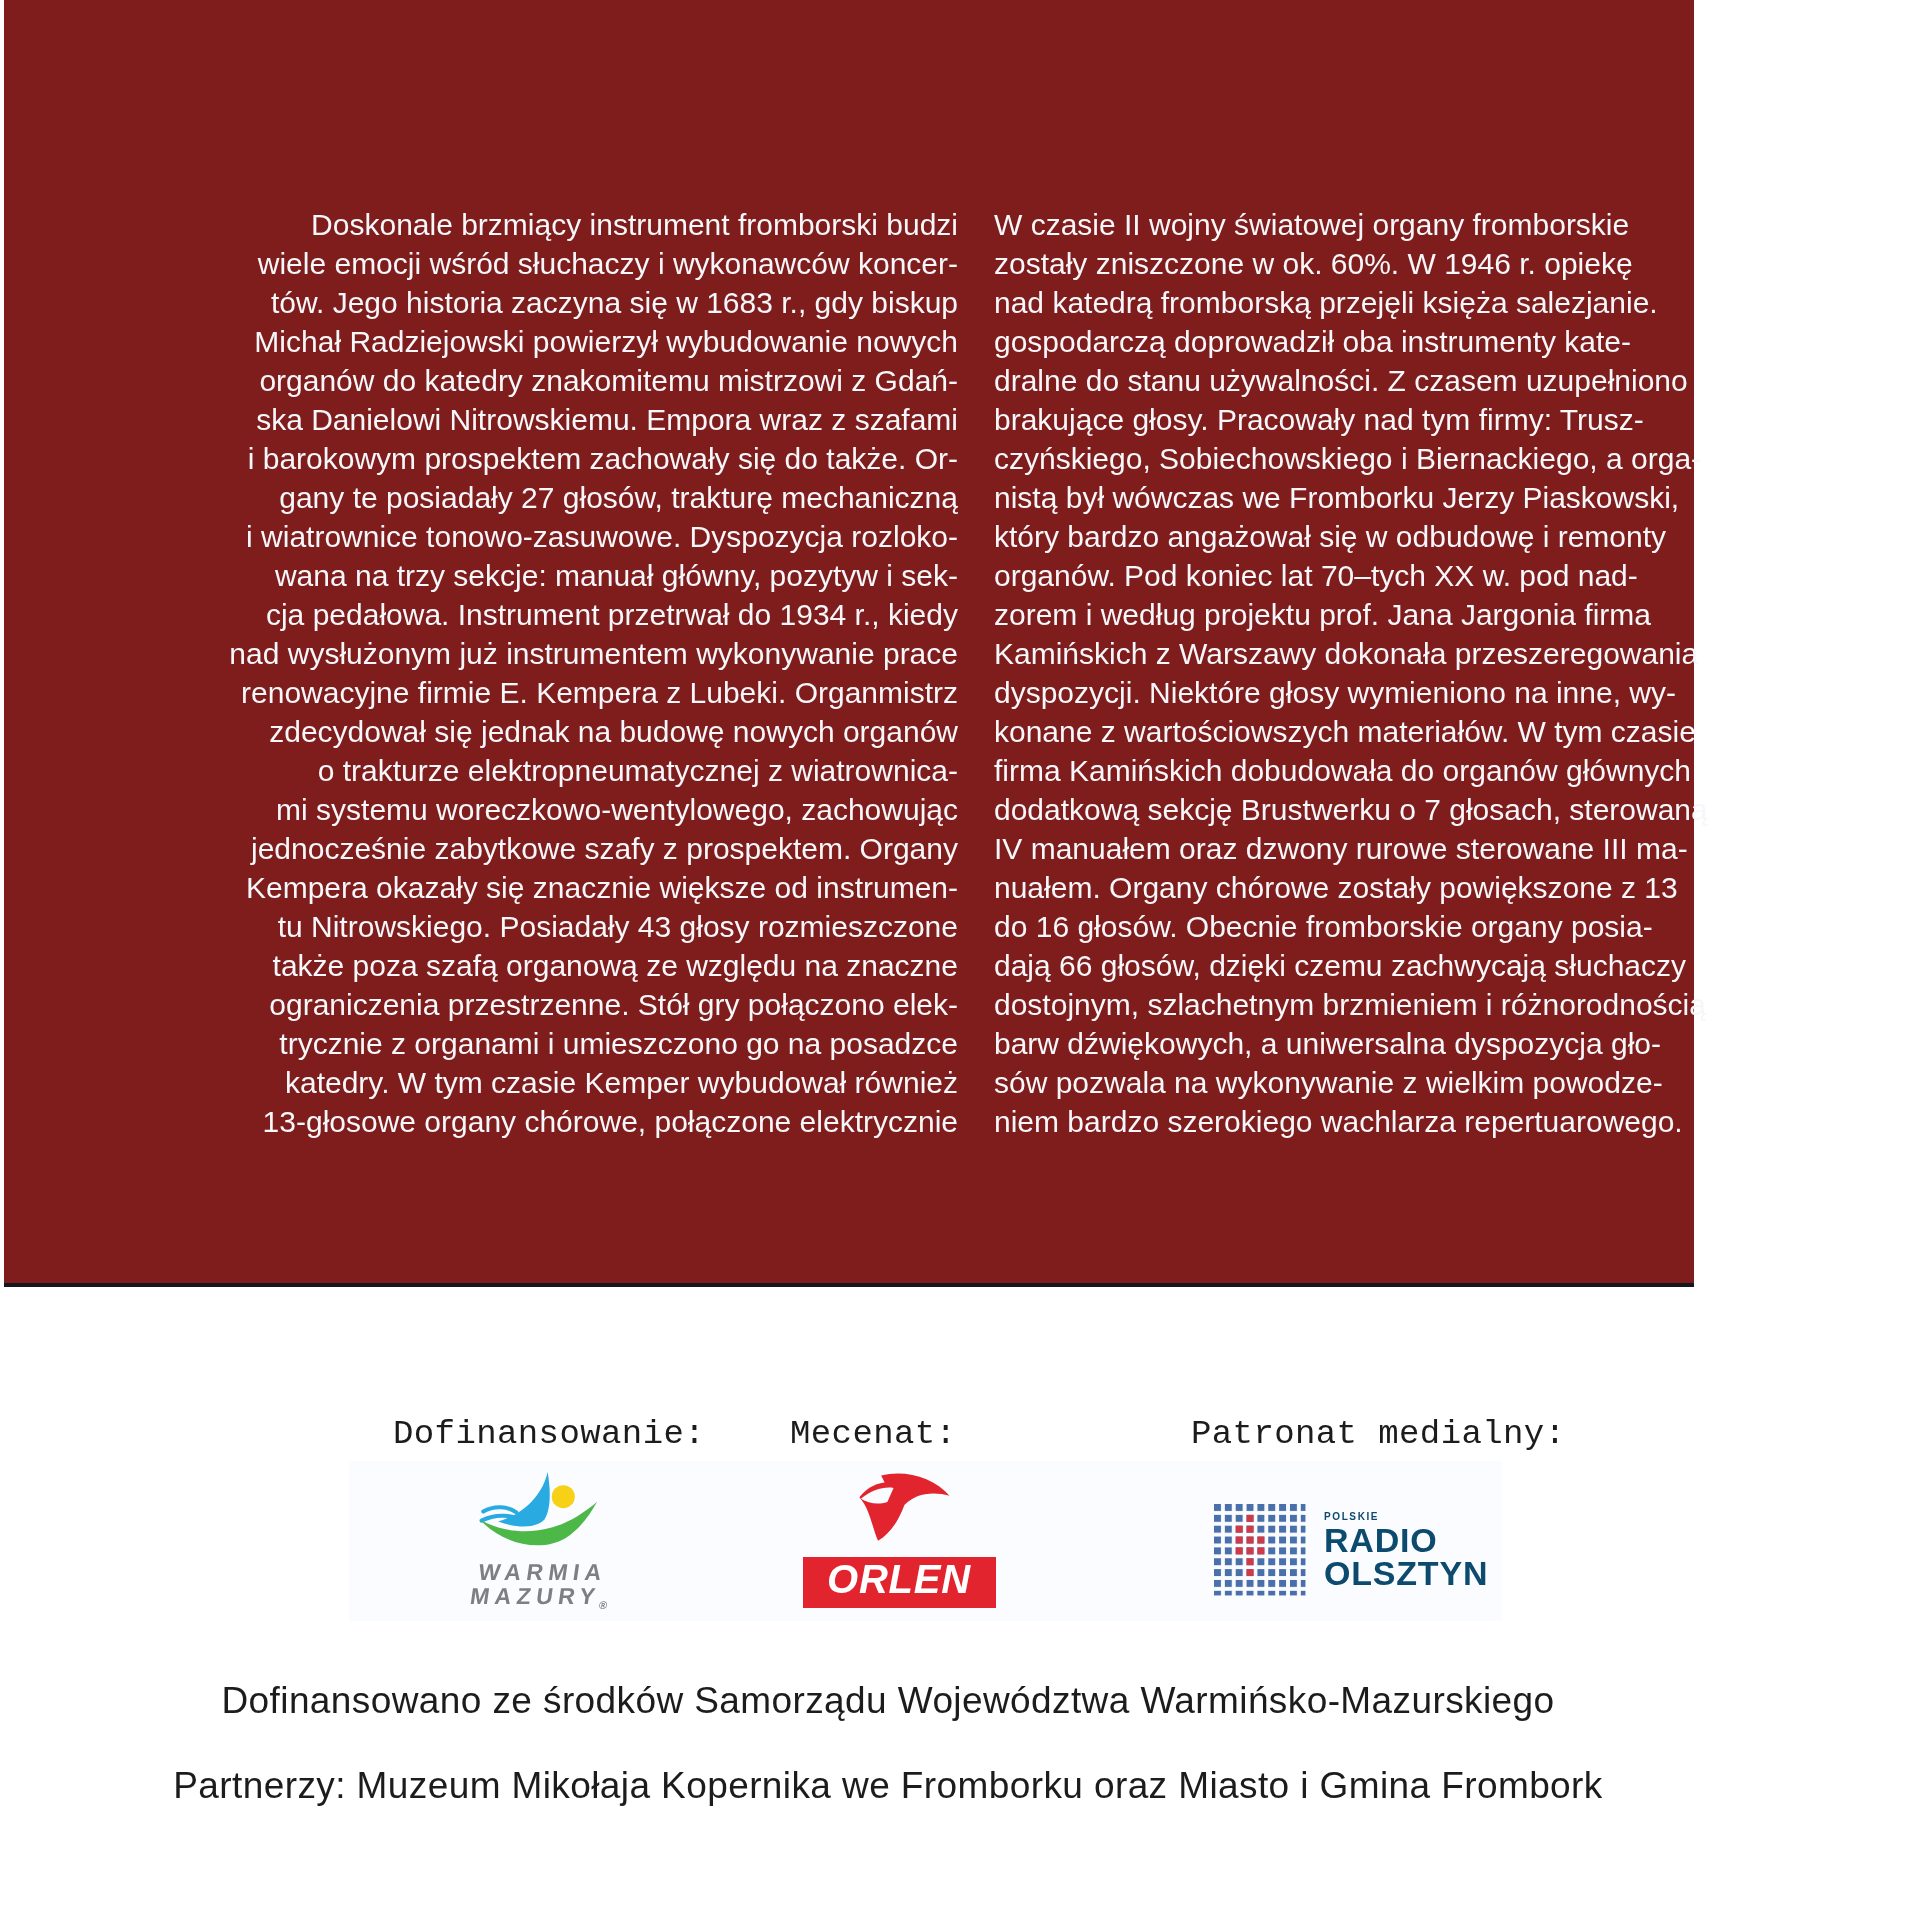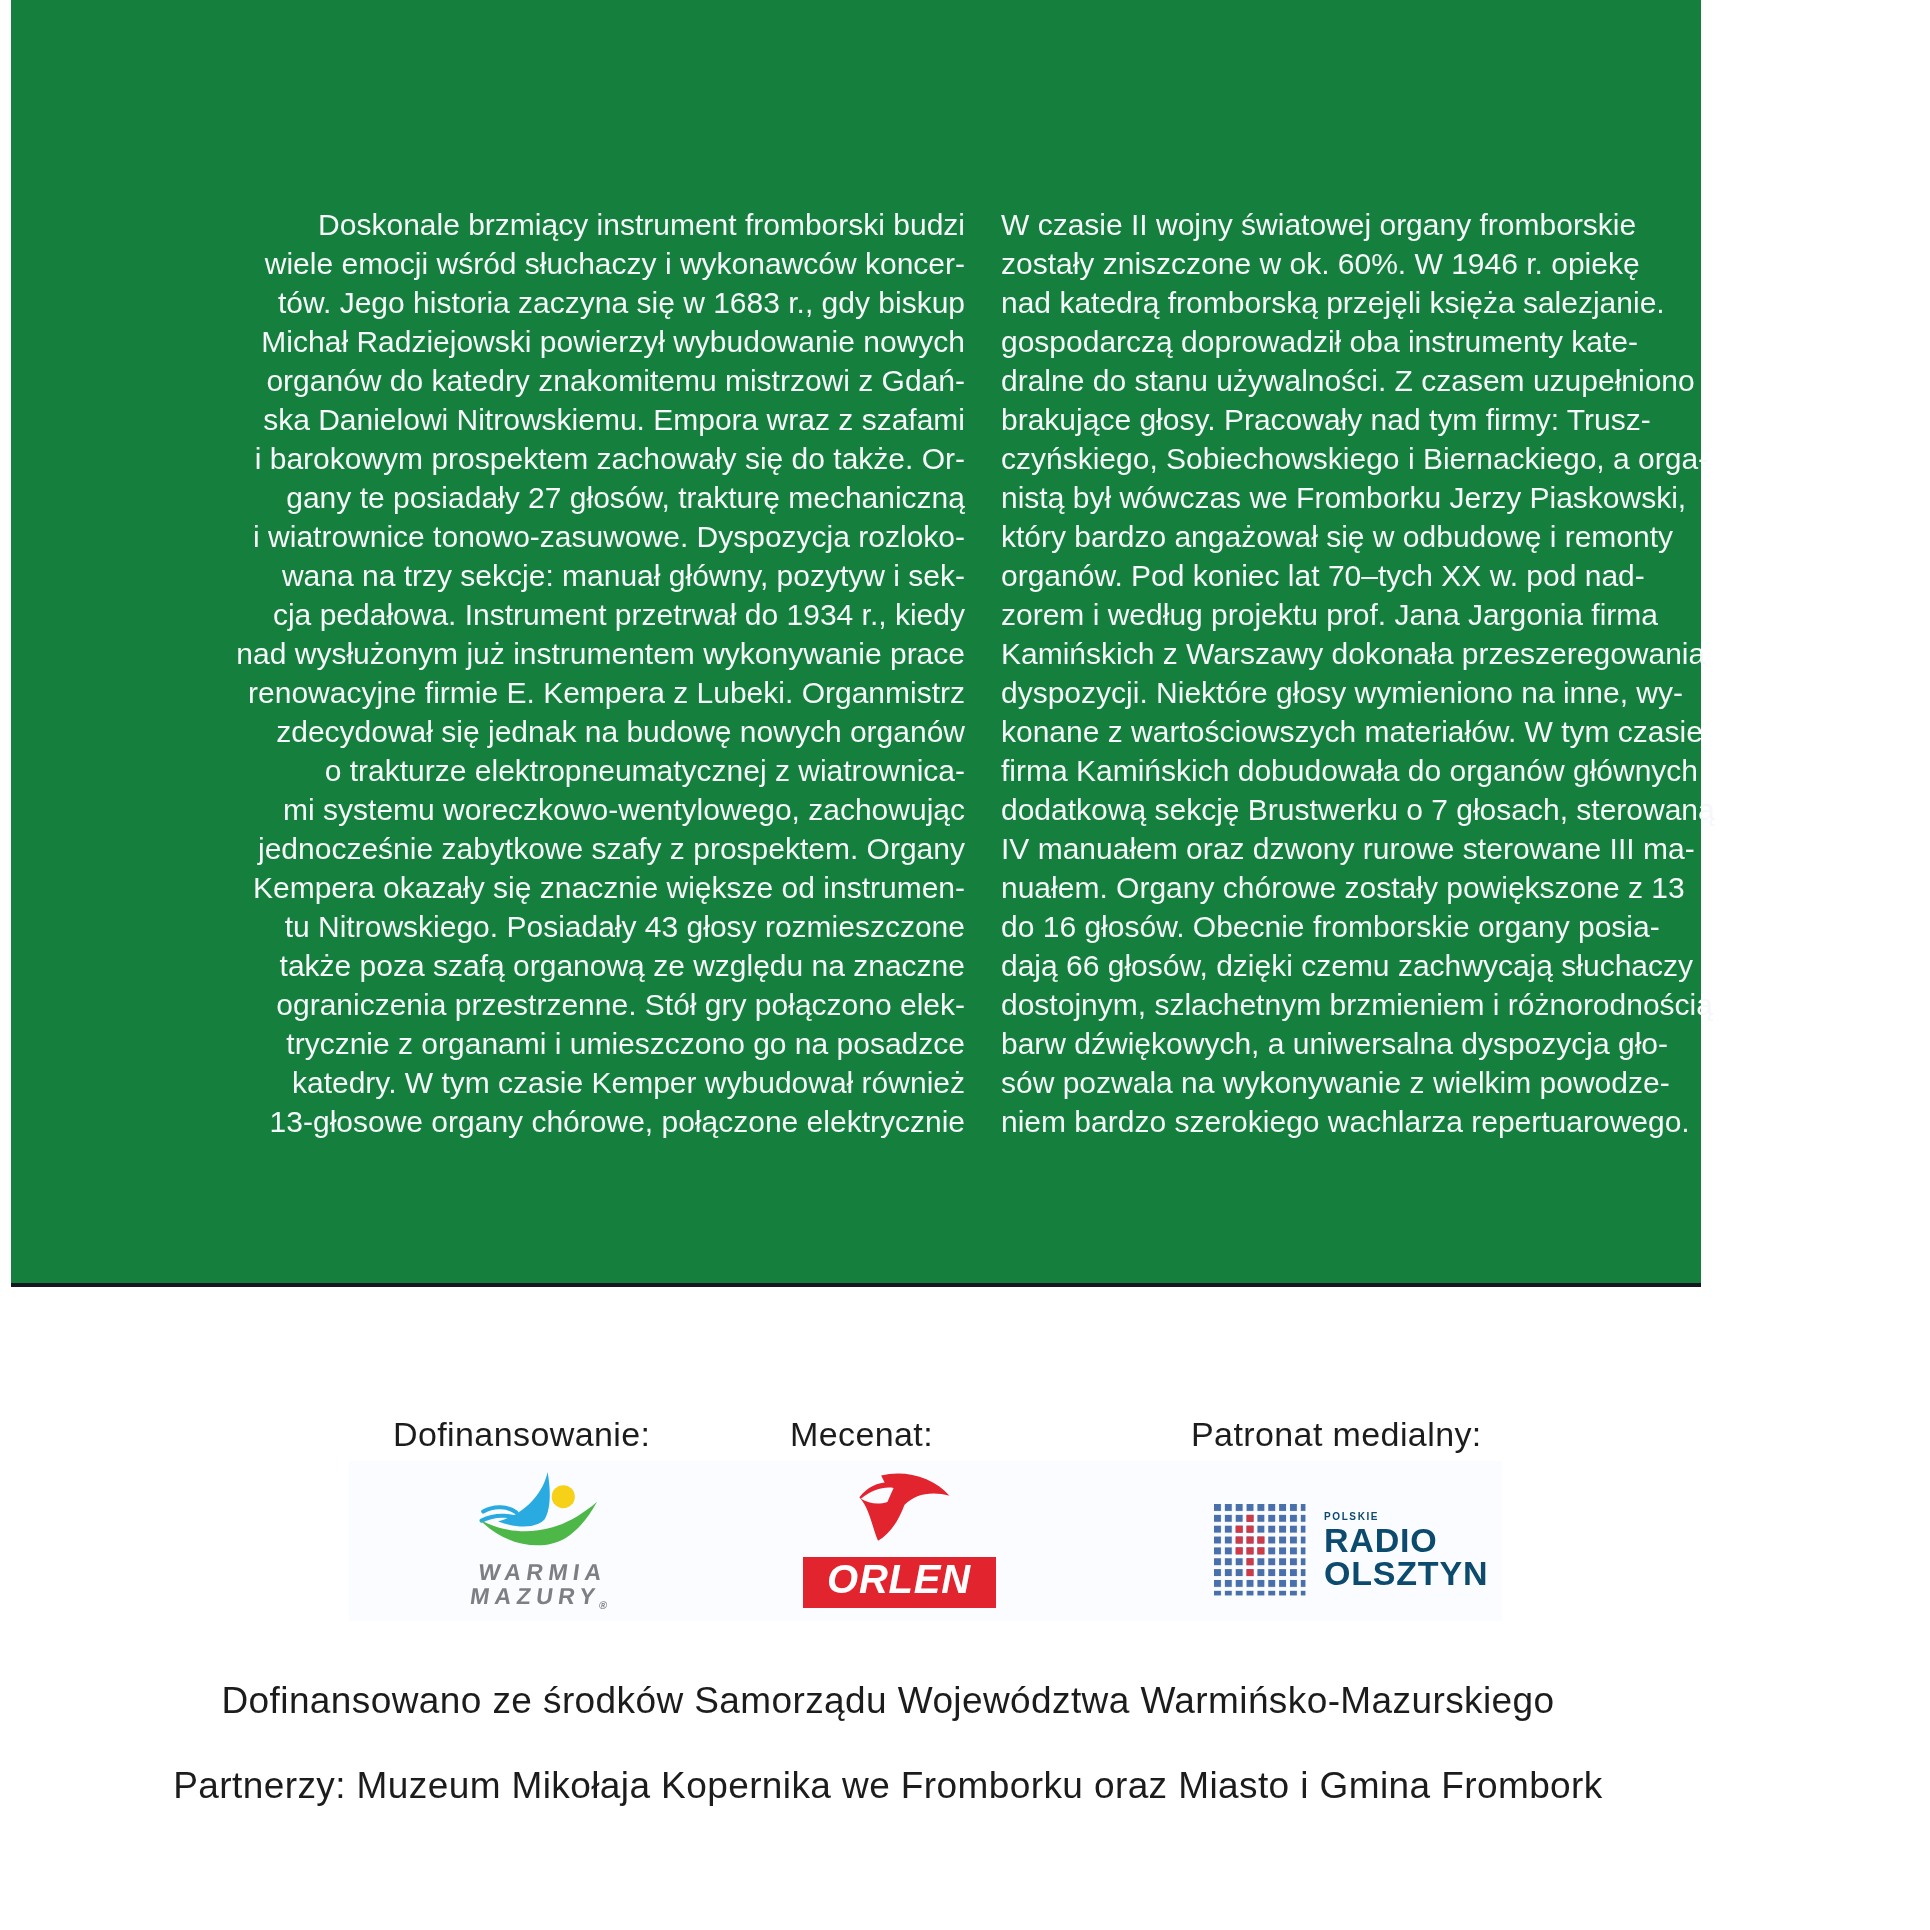--- a/index.html
+++ b/index.html
@@ -5,37 +5,37 @@
   html,body{margin:0;padding:0;background:#ffffff;}
   #page{
     position:relative;
     width:1930px;height:1930px;
     background:#ffffff;
     font-family:"Liberation Sans", sans-serif;
     overflow:hidden;
   }
   
   .hero{
-    position:absolute;left:11px;top:0;width:1690px;height:1283px;
-    background:#15803d;
+    position:absolute;left:4px;top:0;width:1690px;height:1283px;
+    background:#7f1d1d;
     border-bottom:4.7px solid #16161f;
   }
   .col{
     position:absolute;top:205px;width:767px;
     color:#f6f7fa;
     font-size:30px;line-height:39px;
     white-space:nowrap;
   }
   .col .line{height:39px;}
   .col-left{left:187px;text-align:right;}
   .col-right{left:990px;text-align:left;}
   
   .sponsor-label{
     position:absolute;top:1415px;
-    color:#1c1c1c;font-size:34px;letter-spacing:0.4px;
+    color:#1c1c1c;font-size:34px;letter-spacing:0.4px;font-family:Liberation Mono, monospace;
   }
   .label-funding{left:393px;}
   .label-patron{left:790px;}
   .label-media{left:1191px;}
   .logo-band{
     position:absolute;left:349px;top:1461px;width:1153px;height:160px;
     background:#fbfcff;
   }
   .logo{position:absolute;}
   

